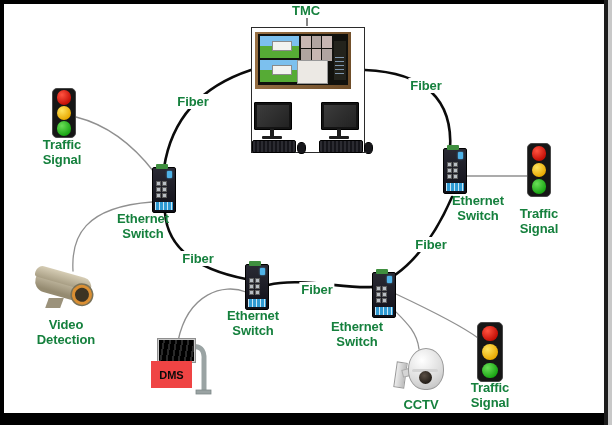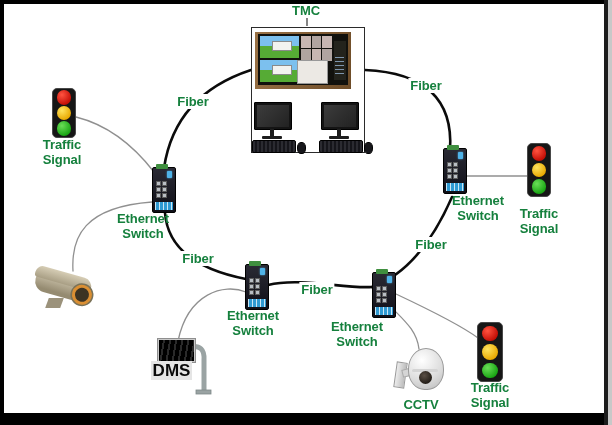--- a/index.html
+++ b/index.html
@@ -66,22 +66,22 @@
   .mbase{position:absolute;left:8px;top:34px;width:20px;height:2.5px;background:#1d1d1d;border-radius:1px;}
   .keyboard{position:absolute;left:-2px;top:38px;width:42px;height:11px;background:#15151a;
             border:1px solid #000;border-radius:2px;
             background-image:repeating-linear-gradient(90deg,#2b2b31 0 2px,transparent 2px 4px);}
   .mouse{position:absolute;left:43px;top:40px;width:7px;height:10px;background:#17171b;
          border:0.5px solid #000;border-radius:45%;}
   
   .dms-sign{position:absolute;left:158px;top:339px;width:37px;height:23px;background:#0d0d0d;
             border:1.5px solid #c9c9c9;box-shadow:0 0 0 1px #8f8f8f;box-sizing:border-box;
             background-image:repeating-linear-gradient(100deg,#000 0 4px,#2a2a2a 4px 6px);}
-  .dms-label{position:absolute;left:151px;top:361px;width:41px;height:19px;background:#e5e5e5;
-             display:flex;align-items:center;justify-content:center;font-size:17px;
+  .dms-label{position:absolute;left:151px;top:361px;width:41px;height:27px;background:#ef4444;
+             display:flex;align-items:center;justify-content:center;font-size:11px;
              font-weight:700;color:#0a0a0a;}
   
   .cctv{position:absolute;left:393px;top:342px;width:54px;height:54px;}
   .cctv-plate{position:absolute;left:2px;top:20px;width:9px;height:24px;border:0.5px solid #999;
               background:linear-gradient(90deg,#ececec,#bdbdbd);transform:rotate(8deg);}
   .cctv-arm{position:absolute;left:9px;top:26px;width:13px;height:6px;background:#d5d5d5;
             border:0.5px solid #aaa;transform:rotate(-14deg);}
   .cctv-ball{position:absolute;left:15px;top:6px;width:34px;height:40px;
              border-radius:50% 50% 46% 46%;border:0.5px solid #9a9a9a;
              background:radial-gradient(circle at 38% 28%,#ffffff,#dcdcdc 58%,#b9b9b9);}
@@ -286,20 +286,24 @@
   </div>
   <div class="lbl" style="left:539px;top:206px;">
     <span>Traffic</span>
     <span>Signal</span>
   </div>
   <div class="lbl" style="left:490px;top:380px;">
     <span>Traffic</span>
     <span>Signal</span>
   </div>
 
+  <div class="lbl" style="left:66px;top:317px;">
+    <span>Video</span>
+    <span>Detection</span>
+  </div>
   <div class="lbl" style="left:421px;top:397px;">CCTV</div>
 
   <div class="frame-top"></div>
   <div class="frame-left"></div>
   <div class="frame-bottom"></div>
   <div class="frame-right"></div>
   <div class="frame-right2"></div>
 </div>
 
 </body></html>

